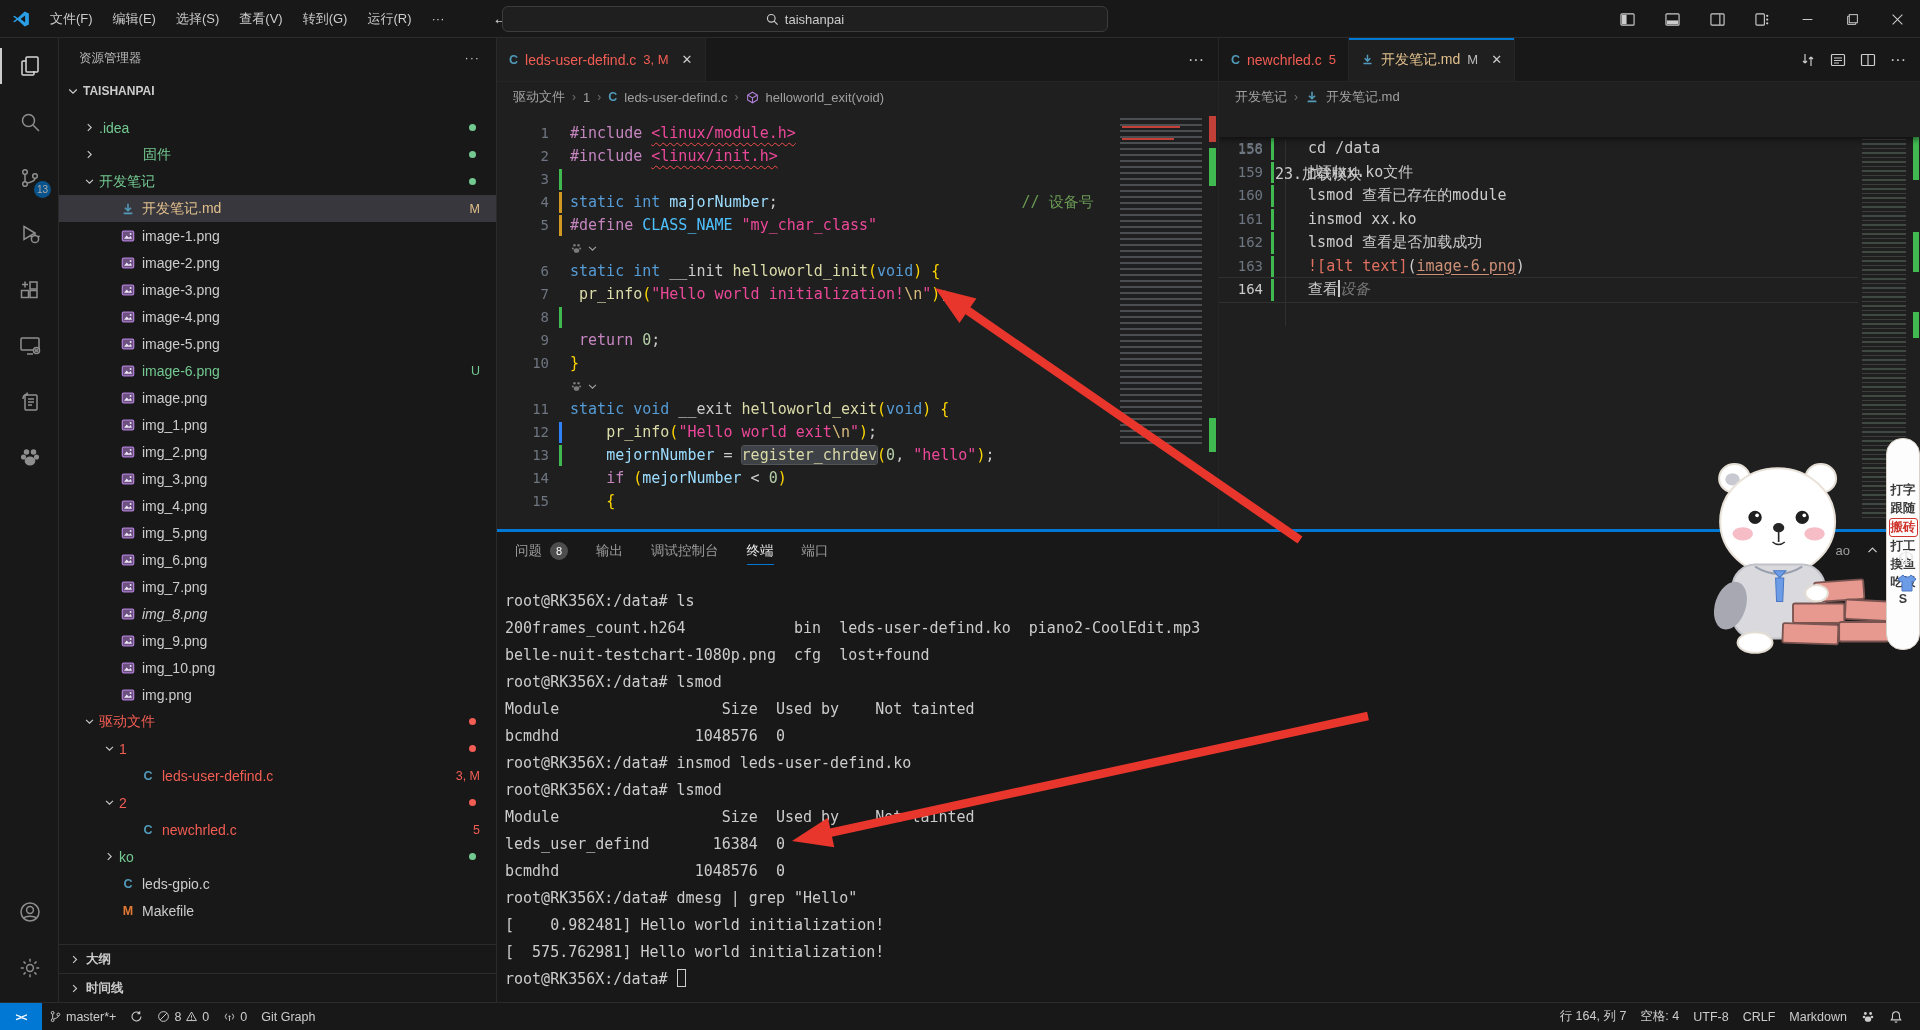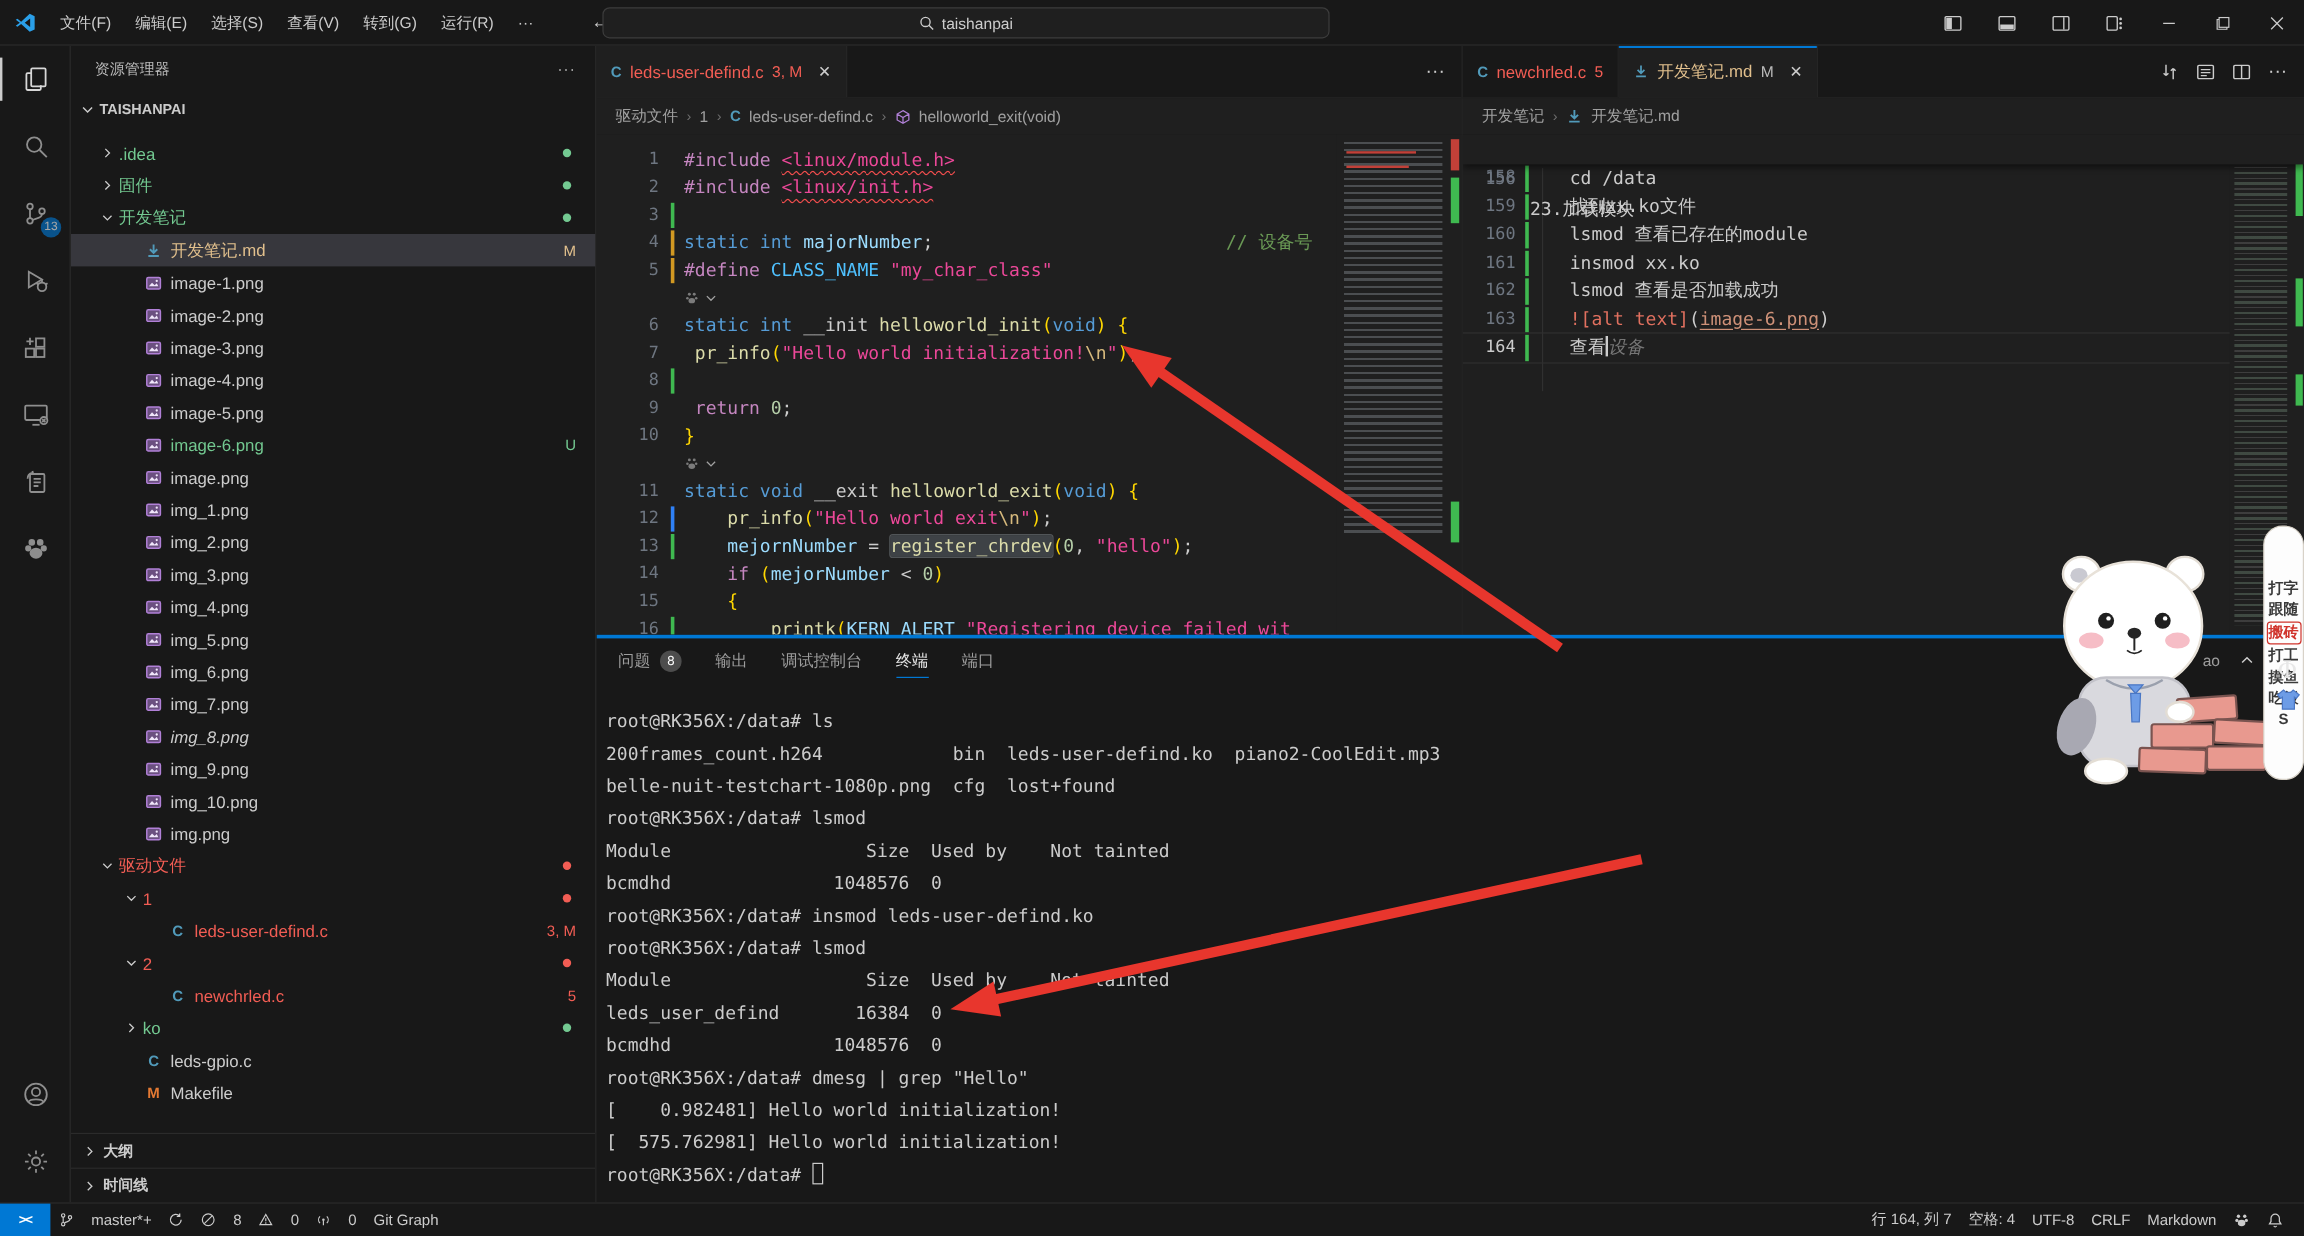--- a/index.html
+++ b/index.html
@@ -123,21 +123,21 @@
   #panel-actions { margin-left:auto; display:flex; align-items:center; gap:16px; color:#cccccc; font-size:13px; }
   #terminal { position:absolute; left:0; right:0; top:37px; bottom:0; padding:19px 0 0 8px; font-size:15px; line-height:27px;
     color:#cccccc; white-space:pre; }
   .tcursor { display:inline-block; width:9px; height:18px; border:1px solid #cccccc; vertical-align:-3px; }
 
   
   #statusbar { position:absolute; left:0; top:1002px; width:1920px; height:28px; background:#181818;
     border-top:1px solid #2b2b2b; display:flex; align-items:center; font-size:12.5px; color:#cccccc; z-index:40; }
   #sb-remote { width:42px; height:28px; background:#0078d4; color:#fff; display:flex; align-items:center; justify-content:center;
     font-weight:bold; font-size:11px; letter-spacing:-1px; }
-  .sb-item { display:flex; align-items:center; gap:14px; padding:0 7px; height:22px; border-radius:4px; }
+  .sb-item { display:flex; align-items:center; gap:4px; padding:0 7px; height:22px; border-radius:4px; }
   #sb-right { margin-left:auto; display:flex; align-items:center; padding-right:10px; }
 
   
   #arrows-svg { position:absolute; left:0; top:0; width:1920px; height:1030px; z-index:70; pointer-events:none; }
   #sticker { position:absolute; left:1693px; top:462px; width:200px; height:200px; z-index:80; pointer-events:none; }
   #caption-capsule { position:absolute; left:1886px; top:438px; width:34px; height:212px; background:#fdfdfd;
     border:1px solid #d8d2c8; border-radius:16px; z-index:81; display:flex; flex-direction:column; align-items:center;
     justify-content:center; gap:1px; font-size:12.5px; font-weight:bold; color:#3a3a3a; }
   #caption-capsule .cap3 { color:#d0342c; border:1px solid #d0342c; border-radius:3px; padding:0 1px; }
   #ime-symbol { position:absolute; left:1898px; top:546px; z-index:82; color:#e8e8e8; font-size:20px; font-family:"DejaVu Serif",serif; }
@@ -314,21 +314,21 @@
   <div id="tree">
       <div class="trow" style="padding-left: 22px;">
         <span class="chev">
           <svg class="ic" width="11" height="11" viewBox="0 0 16 16">
             <path d="M5.5 3l5 5-5 5" fill="none" stroke="#cccccc" stroke-width="1.6"></path>
           </svg>
         </span>
         <span class="c-green">.idea</span>
         <span class="tdot" style="background: rgb(115, 201, 145);"></span>
       </div>
-      <div class="trow" style="padding-left: 22px;">
+      <div class="trow" style="padding-left: 22px; gap: 44px;">
         <span class="chev">
           <svg class="ic" width="11" height="11" viewBox="0 0 16 16">
             <path d="M5.5 3l5 5-5 5" fill="none" stroke="#cccccc" stroke-width="1.6"></path>
           </svg>
         </span>
         <span class="c-green">固件</span>
         <span class="tdot" style="background: rgb(115, 201, 145);"></span>
       </div>
       <div class="trow" style="padding-left: 22px;">
         <span class="chev">
@@ -704,21 +704,20 @@
             </svg>
             <svg class="ic" width="11" height="11" viewBox="0 0 16 16">
               <path d="M3 5.5l5 5 5-5" fill="none" stroke="#cccccc" stroke-width="1.6"></path>
             </svg>
           </div>
           <div class="crow"><span class="ln">11</span><span class="ctext"><span class="tk-kw">static</span><span class="tk-txt"> </span><span class="tk-kw">void</span><span class="tk-txt"> __exit </span><span class="tk-fn">helloworld_exit</span><span class="tk-br">(</span><span class="tk-kw">void</span><span class="tk-br">)</span><span class="tk-txt"> </span><span class="tk-br">{</span></span></div>
           <div class="crow"><span class="ln">12</span><span class="gitbar" style="background: rgb(47, 129, 247);"></span><span class="ctext"><span class="tk-txt">    </span><span class="tk-fn">pr_info</span><span class="tk-br">(</span><span class="tk-str">"Hello world exit</span><span class="tk-esc">\n</span><span class="tk-str">"</span><span class="tk-br">)</span><span class="tk-txt">;</span></span></div>
           <div class="crow"><span class="ln">13</span><span class="gitbar" style="background: rgb(63, 185, 80);"></span><span class="ctext"><span class="tk-txt">    </span><span class="tk-var">mejornNumber</span><span class="tk-txt"> = </span><span class="tk-fn tk-hl">register_chrdev</span><span class="tk-br">(</span><span class="tk-num">0</span><span class="tk-txt">, </span><span class="tk-str">"hello"</span><span class="tk-br">)</span><span class="tk-txt">;</span></span></div>
           <div class="crow"><span class="ln">14</span><span class="ctext"><span class="tk-txt">    </span><span class="tk-pre">if</span><span class="tk-txt"> </span><span class="tk-br">(</span><span class="tk-var">mejorNumber</span><span class="tk-txt"> &lt; </span><span class="tk-num">0</span><span class="tk-br">)</span></span></div>
           <div class="crow"><span class="ln">15</span><span class="ctext"><span class="tk-txt">    </span><span class="tk-br">{</span></span></div>
-          <div class="crow"><span class="ln">16</span><span class="gitbar" style="background: rgb(63, 185, 80);"></span><span class="ctext"><span class="tk-txt">        </span><span class="tk-fn">printk</span><span class="tk-br">(</span><span class="tk-var">KERN_ALERT</span><span class="tk-txt"> </span><span class="tk-str">"Registering device failed wit</span></span></div>
         </div>
     </div>
     <div class="minimap" id="mm1">
       <div class="mmtext"></div>
       <div class="mmred" style="left:8px; top:14px; width:58px;"></div>
       <div class="mmred" style="left:8px; top:26px; width:52px;"></div>
       <div class="mmruler" style="top:4px; height:26px; background:#c24038;"></div>
       <div class="mmruler" style="top:36px; height:38px; background:#3fb950;"></div>
       <div class="mmruler" style="top:306px; height:34px; background:#3fb950;"></div>
     </div>

